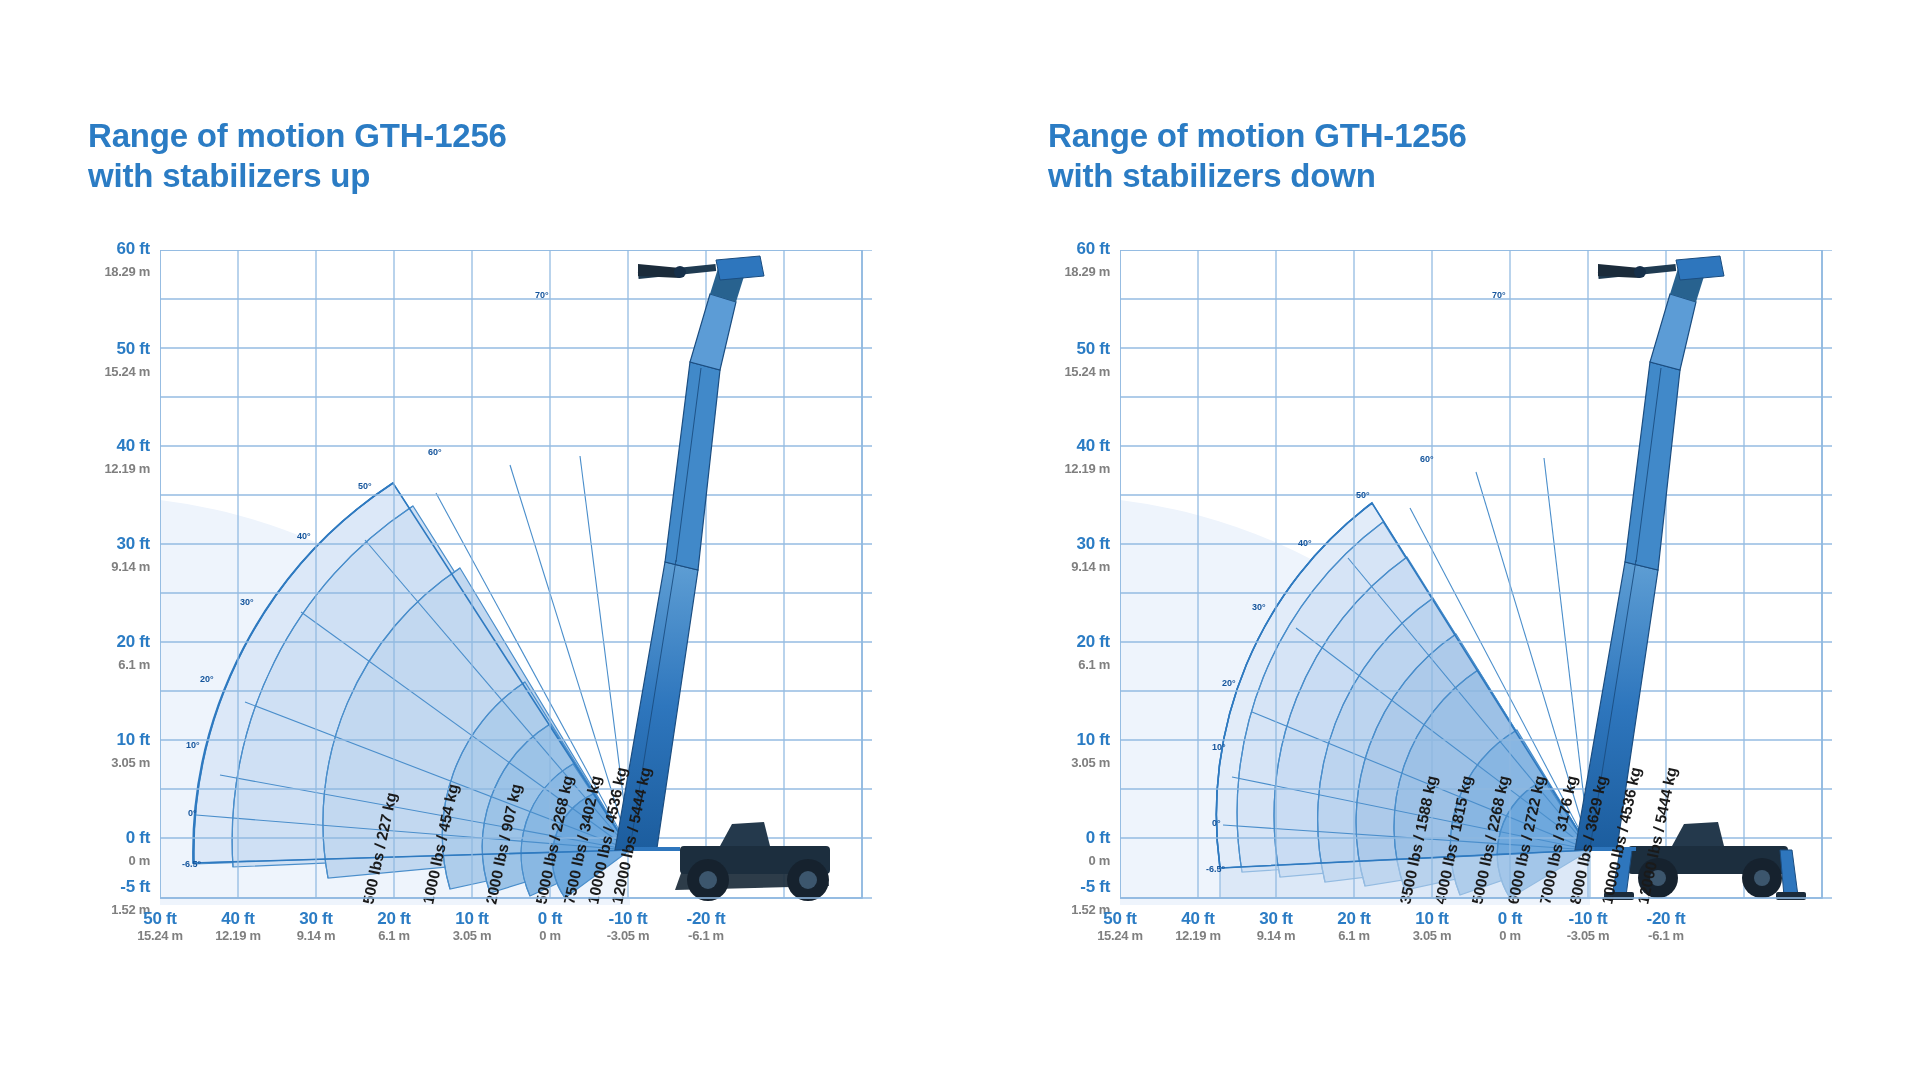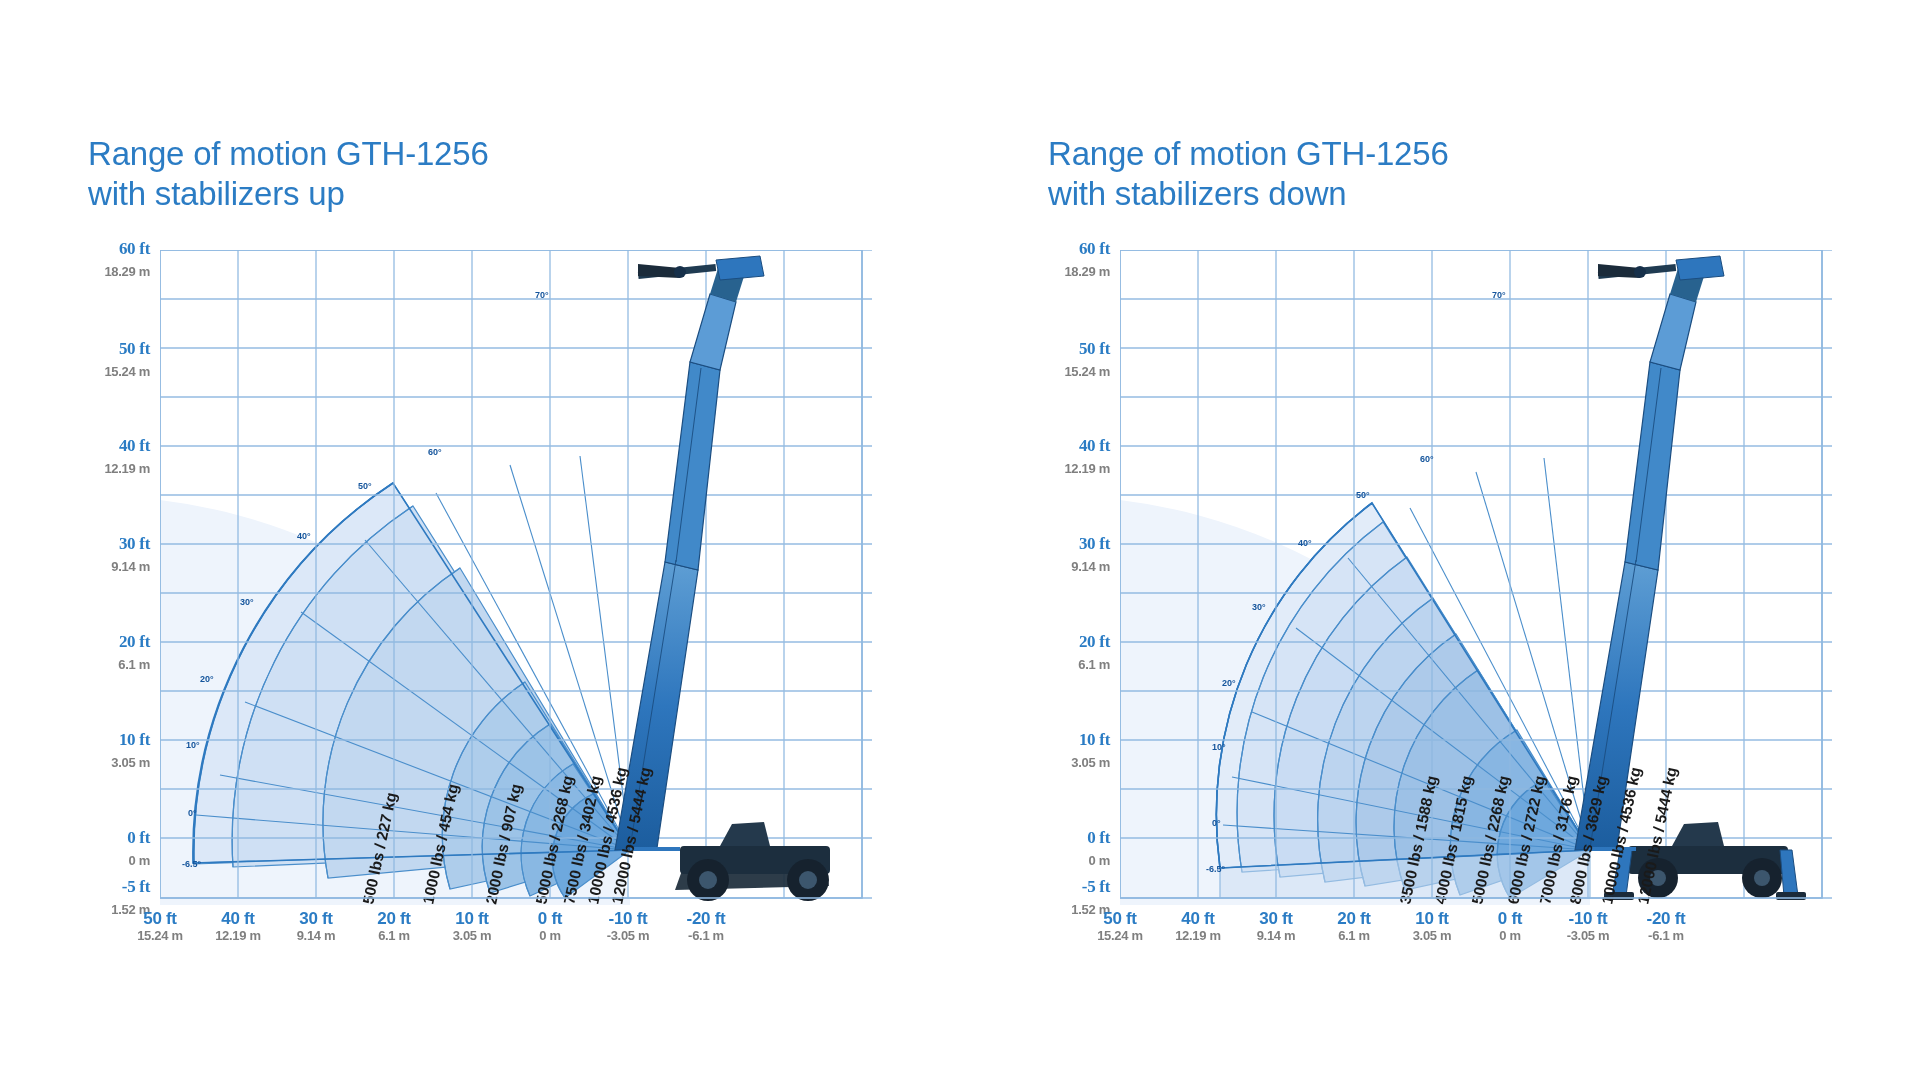--- a/index.html
+++ b/index.html
@@ -3,31 +3,31 @@
 <meta charset="utf-8">
 <style>
   html,body{margin:0;padding:0;background:#ffffff;}
   body{width:1920px;height:1080px;font-family:"Liberation Sans",sans-serif;overflow:hidden;}
   .page{position:relative;width:1920px;height:1080px;background:#fff;}
   .panel{position:absolute;top:0;height:1080px;width:960px;}
   .panel.left{left:0;}
   .panel.right{left:960px;}
 
   .title{
-    position:absolute;left:88px;top:134px;
-    font-size:33px;font-weight:normal;color:#2b7cc4;
+    position:absolute;left:88px;top:116px;
+    font-size:33px;font-weight:bold;color:#2b7cc4;
     line-height:1.22;letter-spacing:-0.2px;white-space:pre-line;
   }
 
   .plot-wrap{position:absolute;left:160px;top:250px;width:712px;height:655px;}
   .plot{position:absolute;left:0;top:0;width:712px;height:655px;}
 
   
   .ylab{position:absolute;right:722px;text-align:right;width:120px;line-height:1;}
-  .ylab .ft{font-size:17px;font-weight:bold;color:#2b7cc4;display:block;letter-spacing:-0.3px;font-family:Liberation Serif, serif;}
+  .ylab .ft{font-size:17px;font-weight:bold;color:#2b7cc4;display:block;letter-spacing:-0.3px;}
   .ylab .m{font-size:13px;font-weight:bold;color:#7f7f7f;display:block;margin-top:8px;letter-spacing:-0.3px;}
 
   
   .xlabs{position:absolute;left:0;top:660px;width:712px;height:60px;}
   .xlab{position:absolute;text-align:center;width:110px;line-height:1;}
   .xlab .ft{font-size:17px;font-weight:bold;color:#2b7cc4;display:block;letter-spacing:-0.3px;}
   .xlab .m{font-size:13px;font-weight:bold;color:#7f7f7f;display:block;margin-top:2px;letter-spacing:-0.3px;}
 
   svg{display:block;}
   .cap-text{font-family:"Liberation Sans",sans-serif;font-size:15.5px;font-weight:bold;fill:#1a1a1a;}

